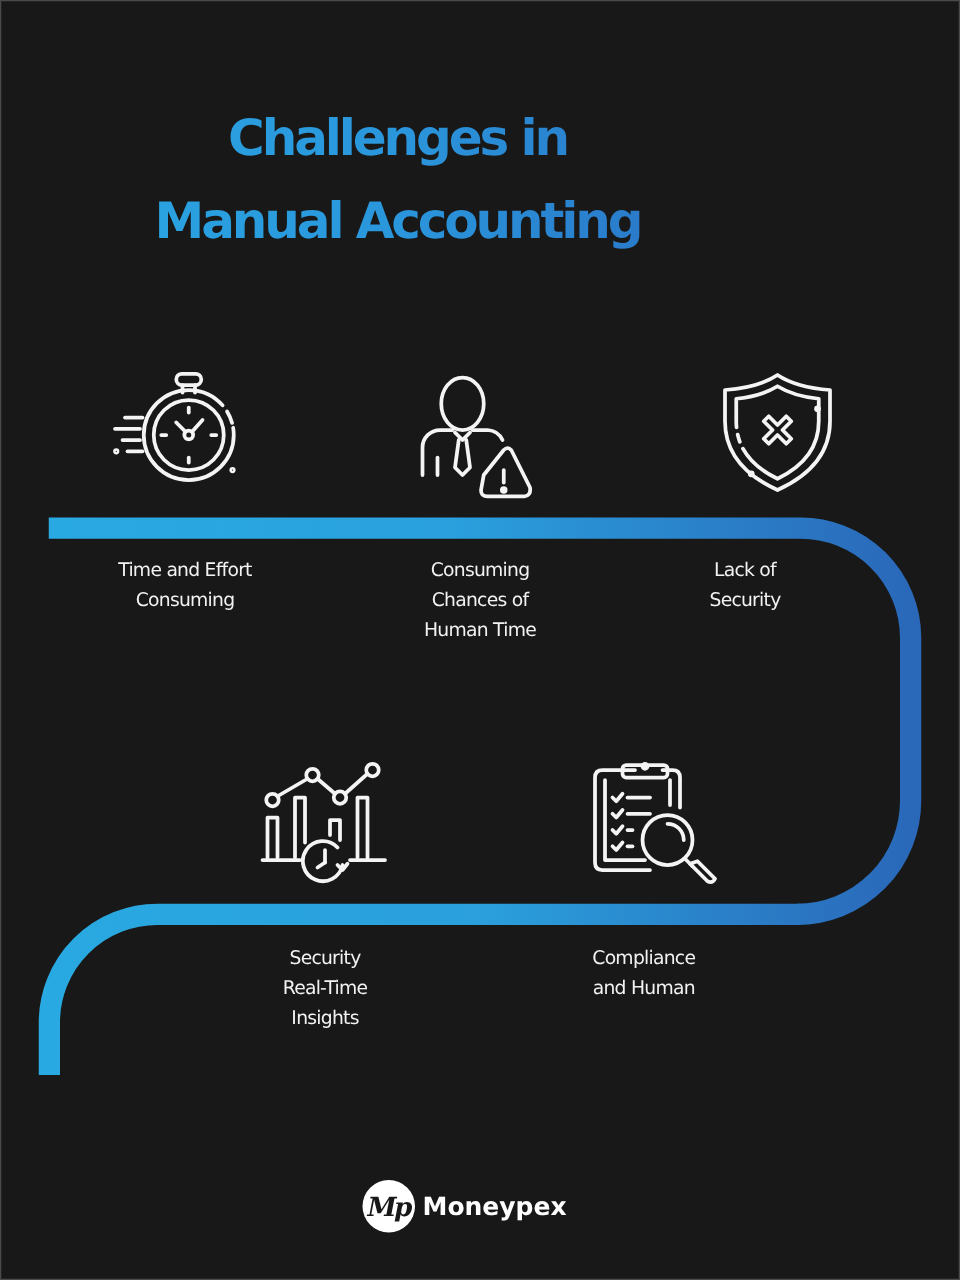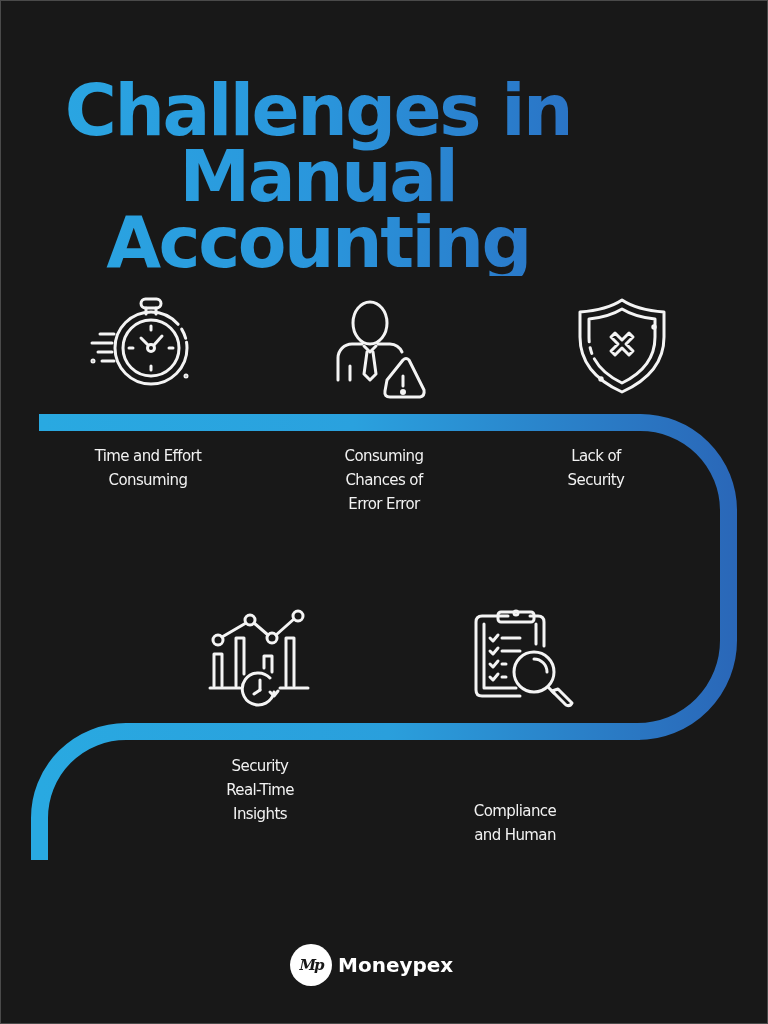--- a/index.html
+++ b/index.html
@@ -12,21 +12,21 @@
     .frame {
       position: absolute; left: 0; top: 0; width: 766px; height: 1022px;
       border: 1px solid #4a4a4a;
       background: #181818;
     }
     .title {
       position: absolute; left: 0; top: 78px; width: 636px;
       text-align: center;
       font-family: "DejaVu Sans", sans-serif;
       font-weight: bold;
-      font-size: 71px; line-height: 66px;
+      font-size: 40px; line-height: 66px;
       letter-spacing: -2.5px;
       background: linear-gradient(90deg, #2aa9e3 0%, #2a96dc 50%, #2a6bc0 100%);
       -webkit-background-clip: text; background-clip: text;
       color: transparent;
     }
     .title span { display: block; }
     svg.path { position: absolute; left: 0; top: 0; }
     .icon { position: absolute; }
     .label {
       position: absolute;
@@ -41,21 +41,21 @@
     .brand {
       position: absolute; left: 290px; top: 944px;
       display: flex; align-items: center; gap: 6px;
     }
     .brand-logo {
       width: 42px; height: 42px; border-radius: 50%;
       background: #ffffff;
       display: flex; align-items: center; justify-content: center;
       color: #181818;
       font-family: "DejaVu Serif", serif; font-style: italic; font-weight: bold;
-      font-size: 15px; letter-spacing: -2px;
+      font-size: 21px; letter-spacing: -2px;
     }
     .brand-name {
       color: #ffffff;
       font-family: "DejaVu Sans", sans-serif; font-weight: bold;
       font-size: 20px; letter-spacing: 0px;
     }
   </style>
 </head>
 <body>
 
@@ -165,32 +165,32 @@
   <path d="M80 83 L94 97 Q98 99 100 95 L86 81 Z"></path>
 </svg>
 
 <div class="label" style="left:68px; top:444px;">
   <span>Time and Effort</span>
   <span>Consuming</span>
 </div>
 <div class="label" style="left:304px; top:444px;">
   <span>Consuming</span>
   <span>Chances of</span>
-  <span>Error Error</span>
+  <span>Human Time</span>
 </div>
 <div class="label" style="left:516px; top:444px;">
   <span>Lack of</span>
   <span>Security</span>
 </div>
 <div class="label" style="left:180px; top:754px;">
   <span>Security</span>
   <span>Real-Time</span>
   <span>Insights</span>
 </div>
-<div class="label" style="left:435px; top:754px;margin-top:45px;">
+<div class="label" style="left:435px; top:754px;">
   <span>Compliance</span>
   <span>and Human</span>
 </div>
 
 <div class="brand">
   <div class="brand-logo">Mp</div>
   <div class="brand-name">Moneypex</div>
 </div>
 
 </body></html>

